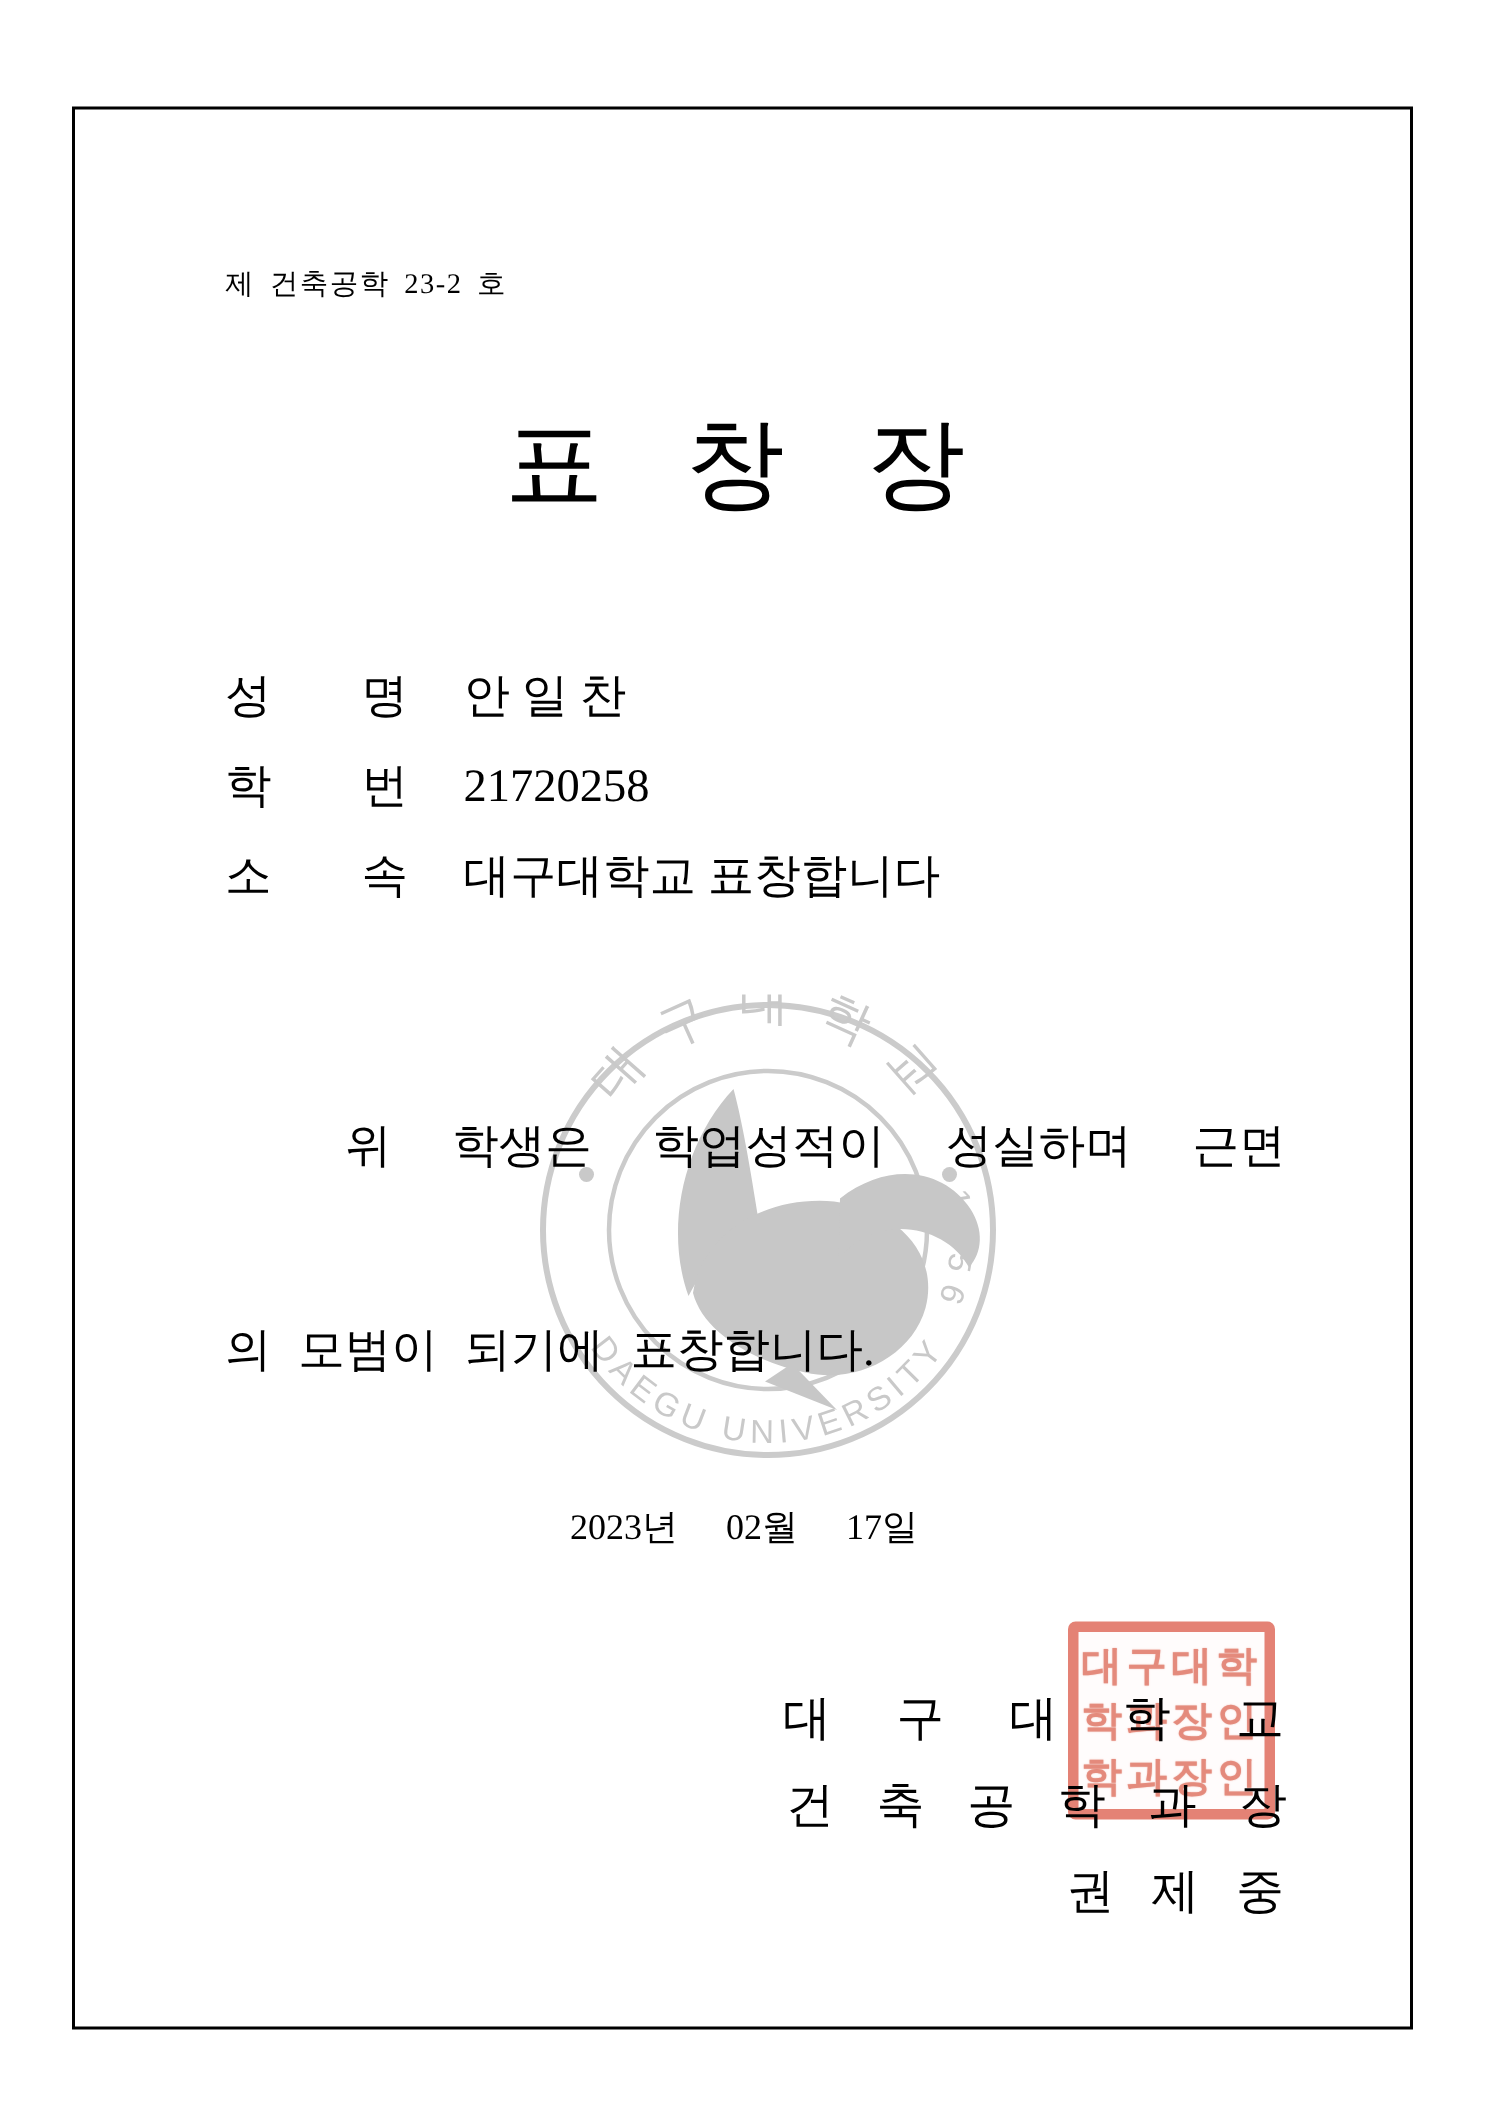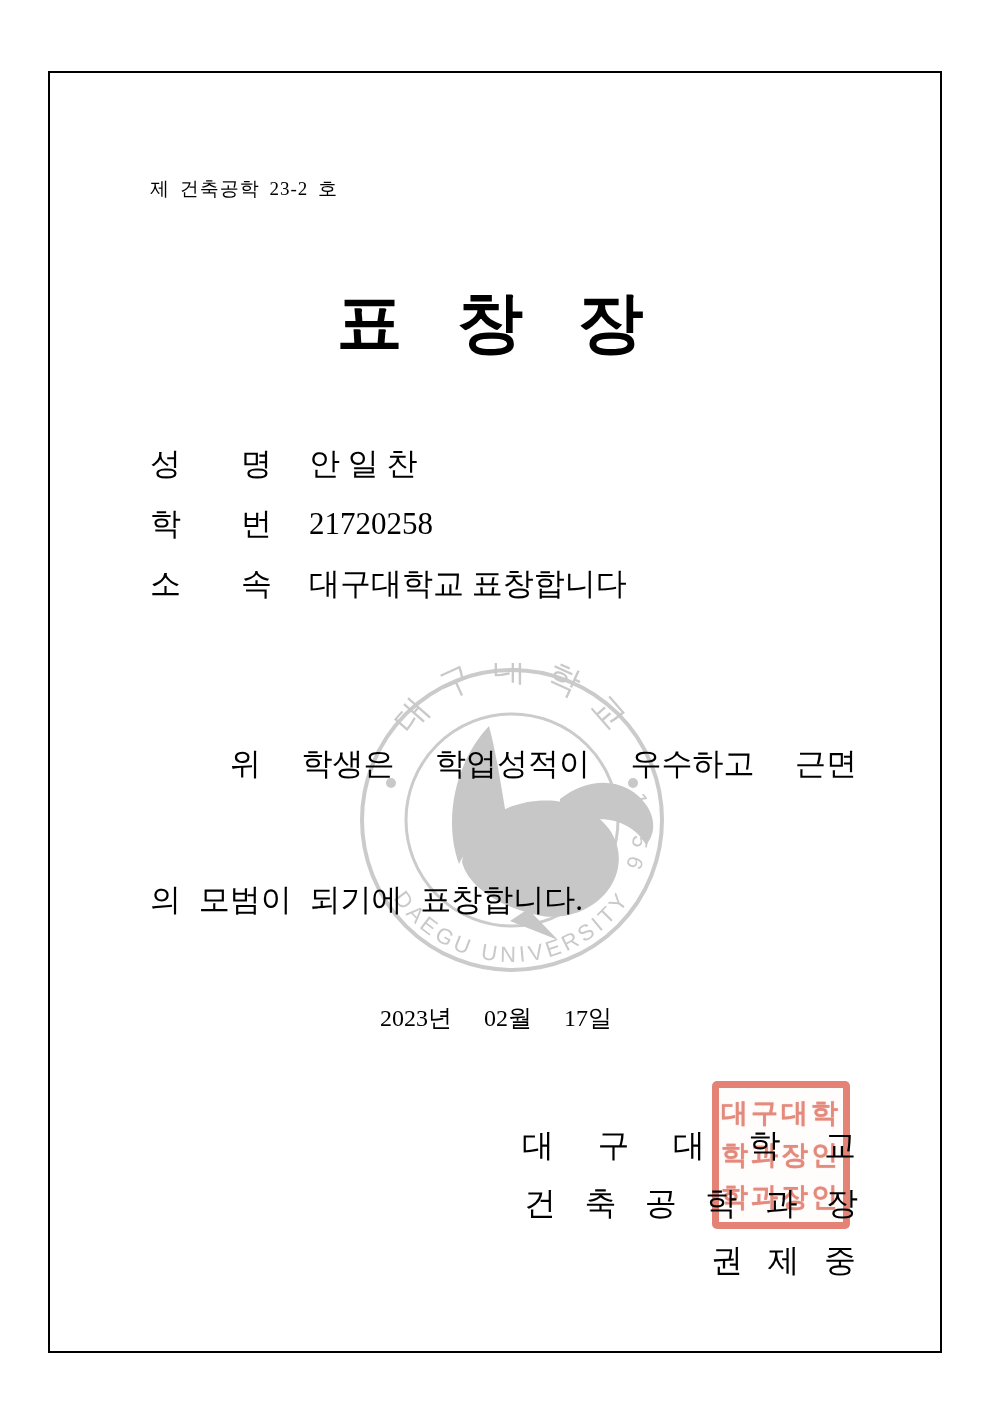--- a/index.html
+++ b/index.html
@@ -8,40 +8,40 @@
     font-family:"Liberation Serif","DejaVu Serif",serif;color:#000;
     overflow:hidden;
   }
   .frame{
     position:absolute;left:48px;top:71px;width:894px;height:1282px;
     border:2px solid #000;box-sizing:border-box;
   }
   .abs{position:absolute;}
   .doc-number{left:150px;top:176px;font-size:19px;letter-spacing:1px;word-spacing:4px;z-index:3;}
   .title{left:48px;top:264px;width:896px;text-align:center;font-size:66px;
-         letter-spacing:12px;word-spacing:14px;font-weight:700;z-index:3;margin-top:14px;}
+         letter-spacing:12px;word-spacing:14px;font-weight:400;z-index:3;}
   .field-row{left:150px;height:36px;font-size:31px;line-height:36px;display:flex;z-index:3;}
   .field-row .label{display:flex;justify-content:space-between;width:122px;}
   .field-row .value{margin-left:37px;white-space:nowrap;}
   .row-name{top:446px;}
   .row-id{top:506px;}
   .row-dept{top:566px;}
   .body-line{font-size:31px;line-height:40px;white-space:nowrap;z-index:3;}
   .body-line.justify{white-space:normal;text-align:justify;text-align-last:justify;}
   .line1{left:230px;top:744px;width:627px;}
   .line2{left:150px;top:812px;width:707px;}
   .line3{left:150px;top:880px;word-spacing:10px;text-align:right;}
   .date-line{left:48px;top:1002px;width:896px;text-align:center;
              font-size:24px;word-spacing:26px;z-index:3;}
   .sig-line{font-size:32px;line-height:38px;text-align:justify;text-align-last:justify;z-index:4;}
   .sig1{left:522px;top:1126px;width:334px;}
   .sig2{left:524px;top:1184px;width:334px;}
   .sig-name{left:711px;top:1241px;width:145px;}
   .seal{
-    left:712px;top:1081px;width:138px;height:148px;box-sizing:border-box;
+    left:712px;top:1081px;width:138px;height:132px;box-sizing:border-box;
     border:7px solid rgba(221,96,80,0.78);border-radius:5px;z-index:2;
     display:flex;flex-direction:column;justify-content:space-around;
     padding:4px 2px;background:rgba(255,245,243,0.25);
   }
   .seal-row{
     font-size:27px;line-height:30px;font-weight:bold;text-align:center;
     letter-spacing:3px;color:rgba(226,130,115,0.85);
     text-shadow:0 0 1px rgba(226,130,115,0.6);white-space:nowrap;
   }
   .watermark{left:355px;top:663px;z-index:1;}
@@ -103,21 +103,21 @@
   </div>
 
   <div class="abs field-row row-dept">
     <span class="label">
       <span>소</span>
       <span>속</span>
     </span>
     <span class="value">대구대학교 표창합니다</span>
   </div>
 
-  <div class="abs body-line justify line1">위 학생은 학업성적이 우수하고 근면</div>
+  <div class="abs body-line justify line1">위 학생은 학업성적이 성실하며 근면</div>
   <div class="abs body-line line3">의 모범이 되기에 표창합니다.</div>
 
   <div class="abs date-line">2023년 02월 17일</div>
 
   <div class="abs seal">
     <div class="seal-row">대구대학</div>
     <div class="seal-row">학과장인</div>
     <div class="seal-row">학과장인</div>
   </div>
 

